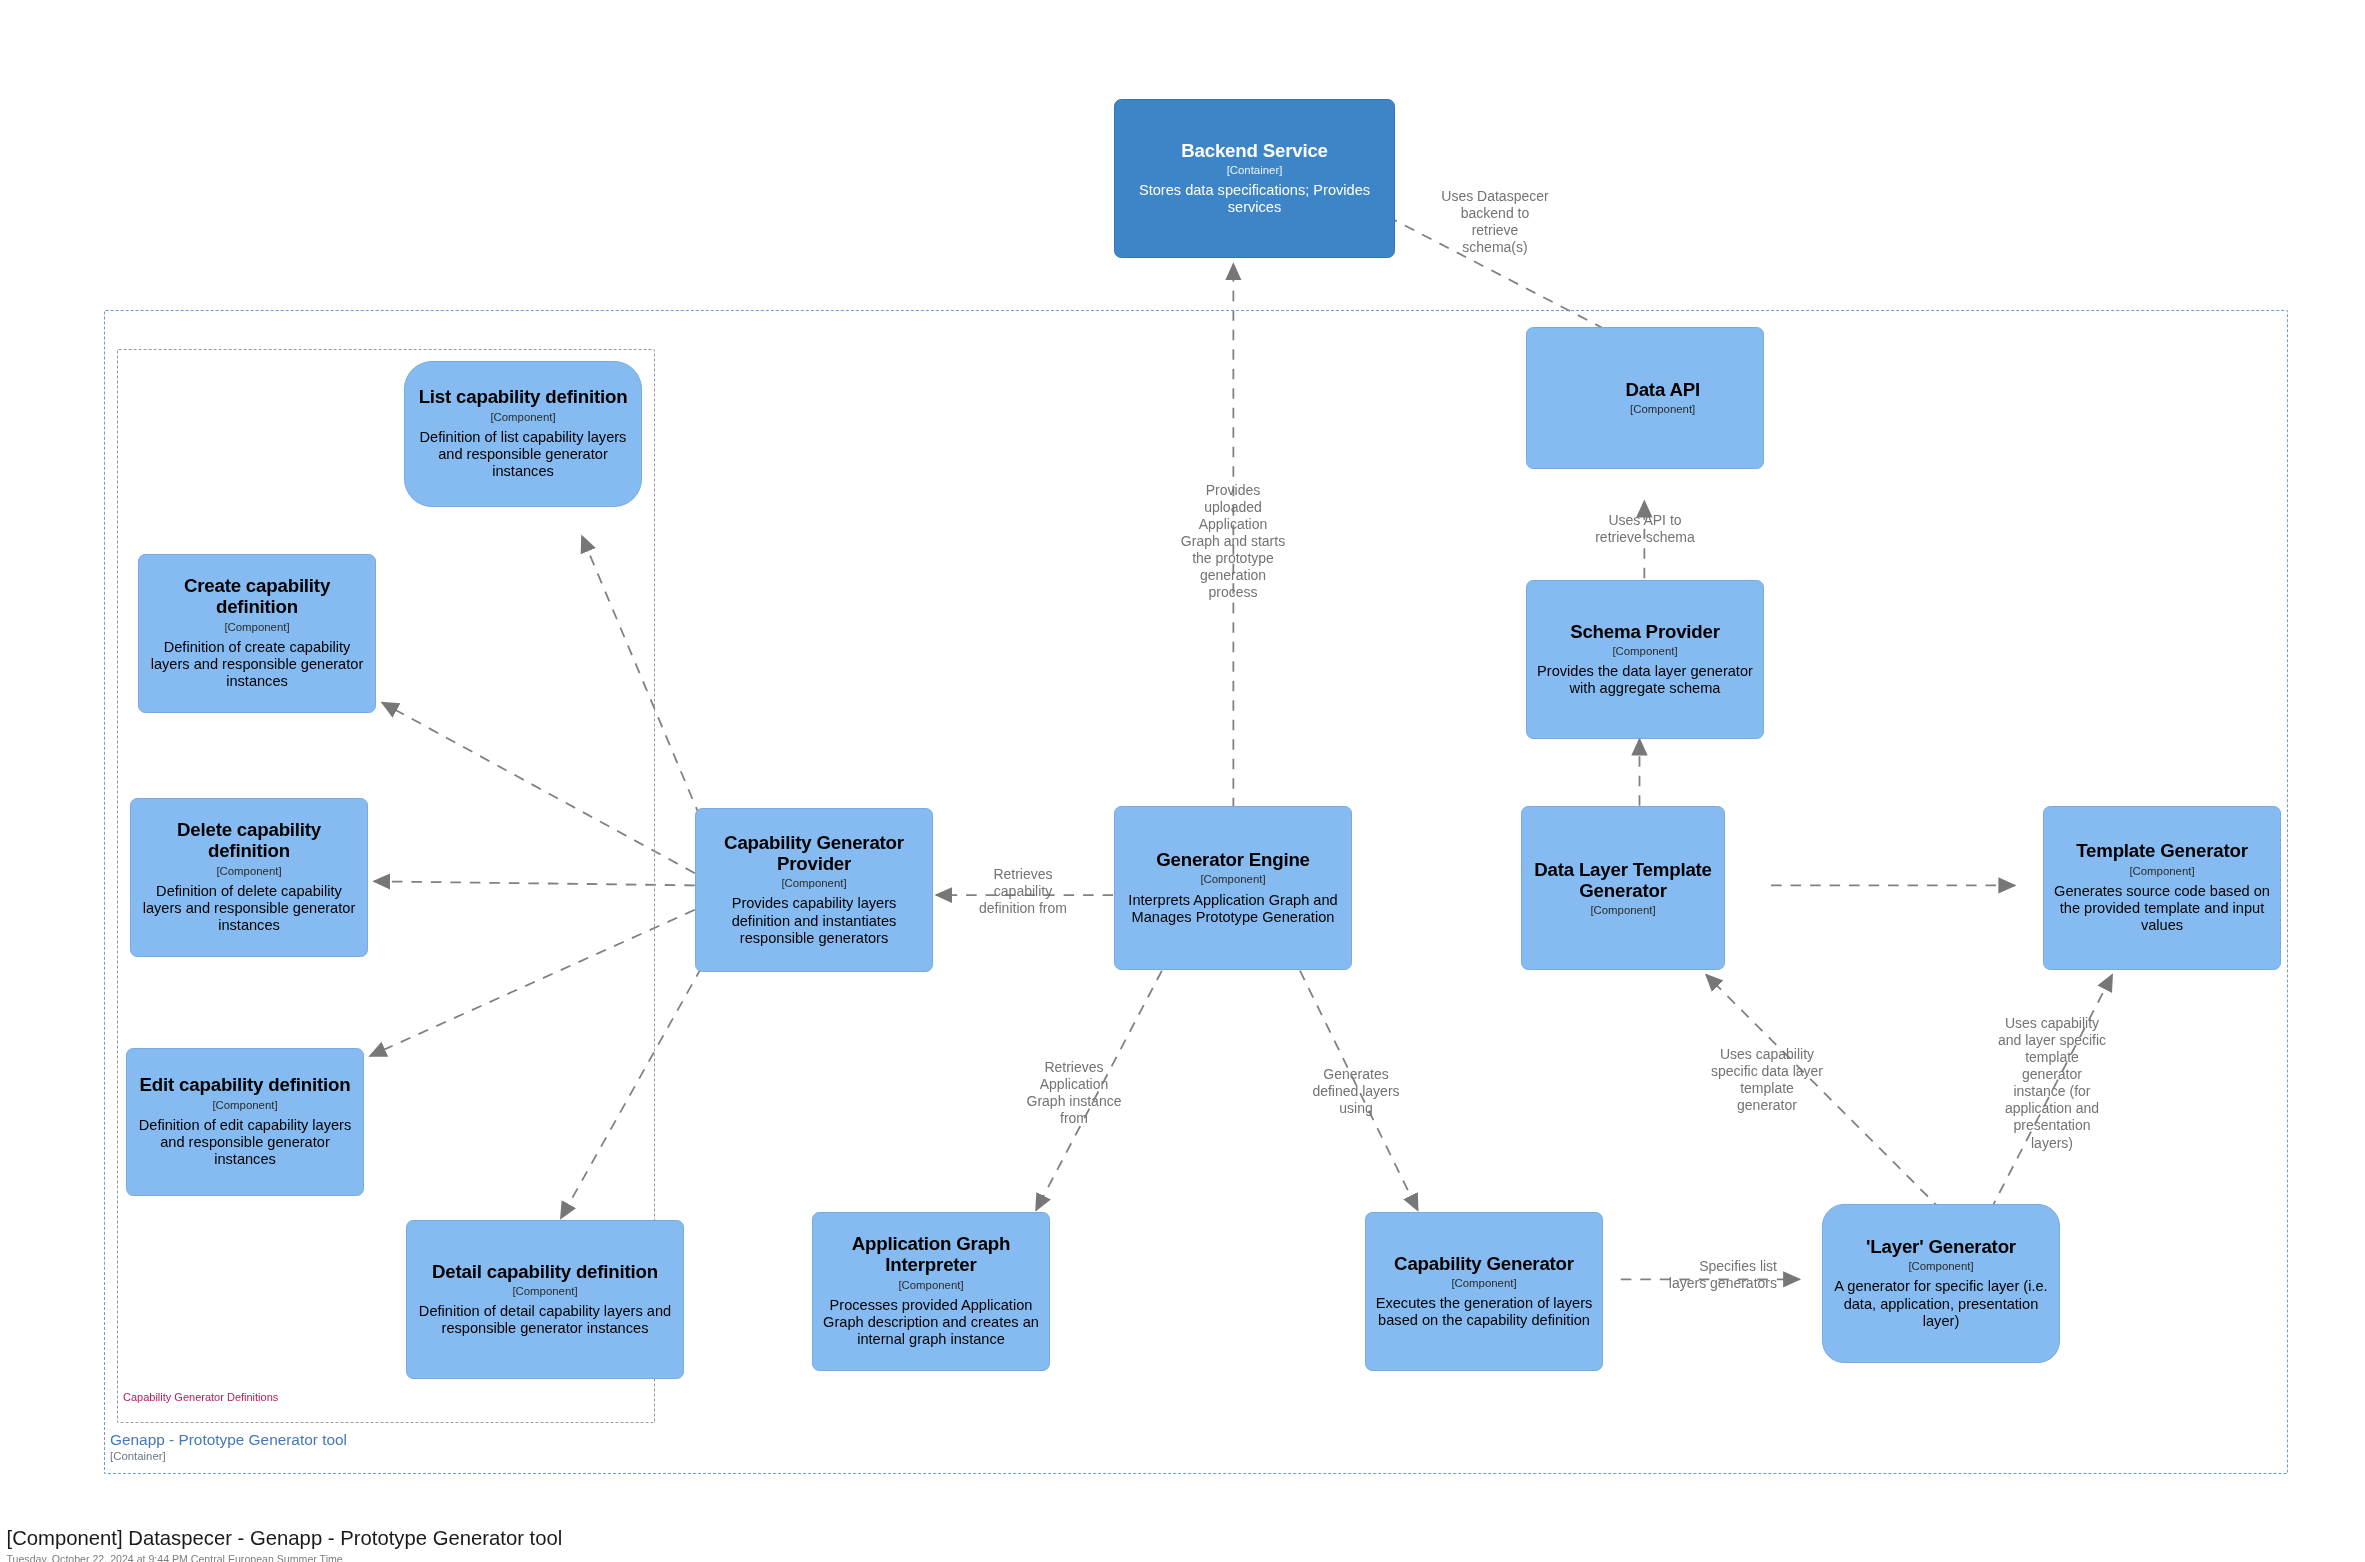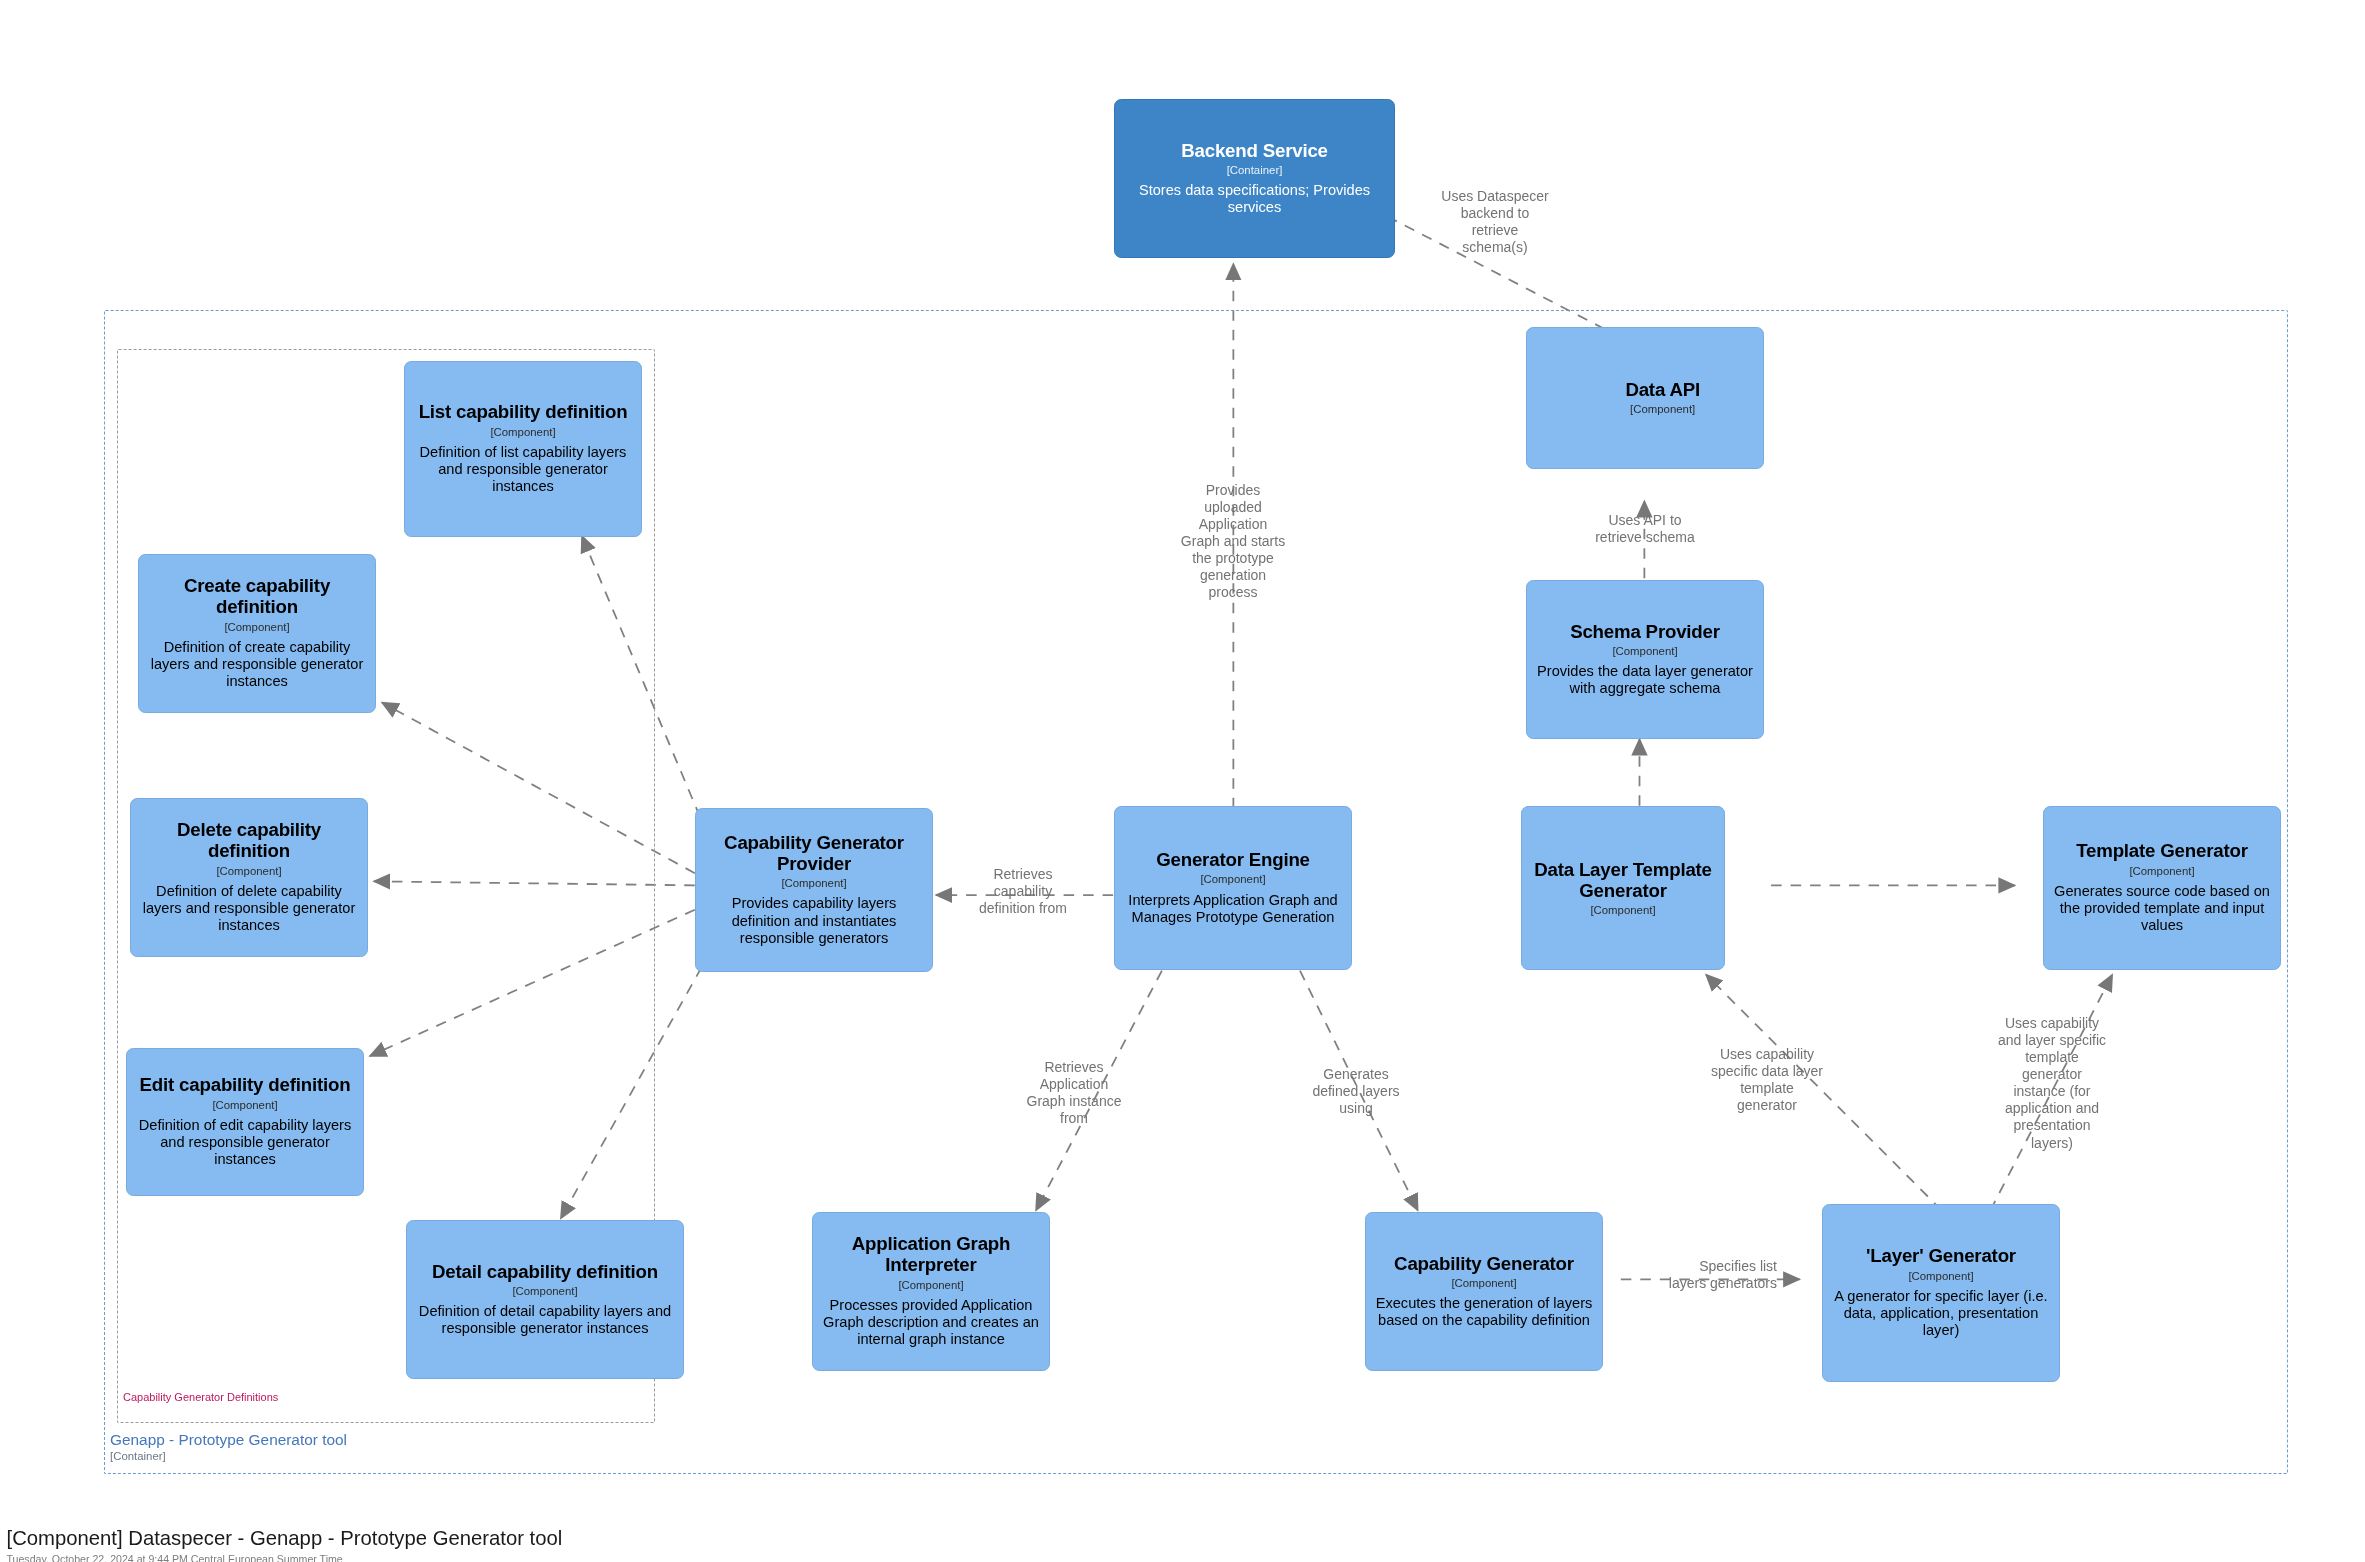--- a/index.html
+++ b/index.html
@@ -183,21 +183,21 @@
     <div class="n-title">Data API</div>
     <div class="n-tech">[Component]</div>
   </div>
 
   <div class="node" style="left:1526px; top:580px; width:238px; height:159px;">
     <div class="n-title">Schema Provider</div>
     <div class="n-tech">[Component]</div>
     <div class="n-desc">Provides the data layer generator with aggregate schema</div>
   </div>
 
-  <div class="node" style="left:404px; top:361px; width:238px; height:176px;">
+  <div class="node" style="left:404px; top:361px; width:238px; height:146px;border-radius:28px;">
     <div class="n-title">List capability definition</div>
     <div class="n-tech">[Component]</div>
     <div class="n-desc">Definition of list capability layers and responsible generator instances</div>
   </div>
 
   <div class="node" style="left:138px; top:554px; width:238px; height:159px;">
     <div class="n-title">Create capability definition</div>
     <div class="n-tech">[Component]</div>
     <div class="n-desc">Definition of create capability layers and responsible generator instances</div>
   </div>
@@ -248,21 +248,21 @@
     <div class="n-tech">[Component]</div>
     <div class="n-desc">Processes provided Application Graph description and creates an internal graph instance</div>
   </div>
 
   <div class="node" style="left:1365px; top:1212px; width:238px; height:159px;">
     <div class="n-title">Capability Generator</div>
     <div class="n-tech">[Component]</div>
     <div class="n-desc">Executes the generation of layers based on the capability definition</div>
   </div>
 
-  <div class="node" style="left:1822px; top:1204px; width:238px; height:178px;">
+  <div class="node" style="left:1822px; top:1204px; width:238px; height:159px;border-radius:22px;">
     <div class="n-title">'Layer' Generator</div>
     <div class="n-tech">[Component]</div>
     <div class="n-desc">A generator for specific layer (i.e. data, application, presentation layer)</div>
   </div>
 
   <div class="edge-label" style="left:1414px; top:188px; width:162px;">Uses Dataspecer
 backend to
 retrieve
 schema(s)</div>
 

